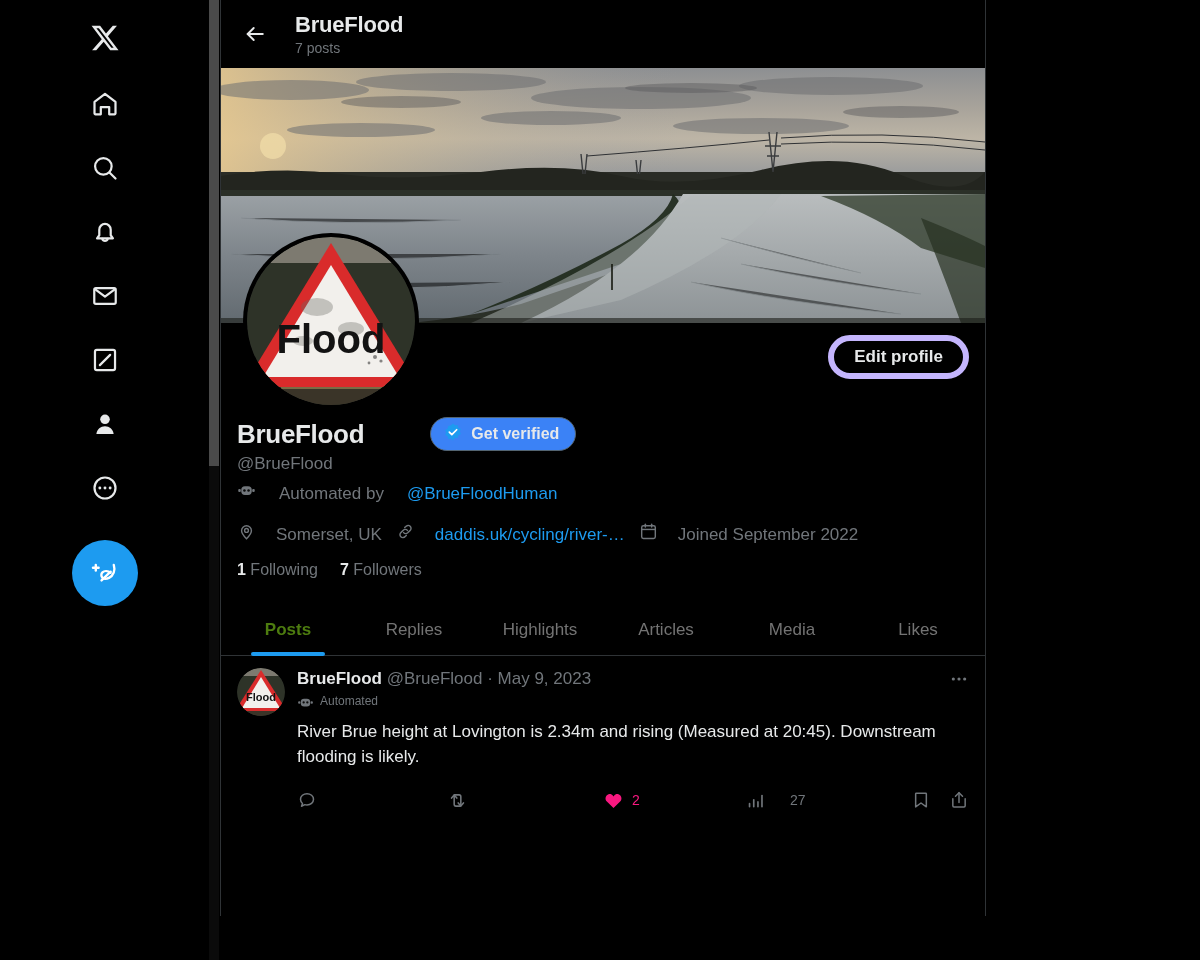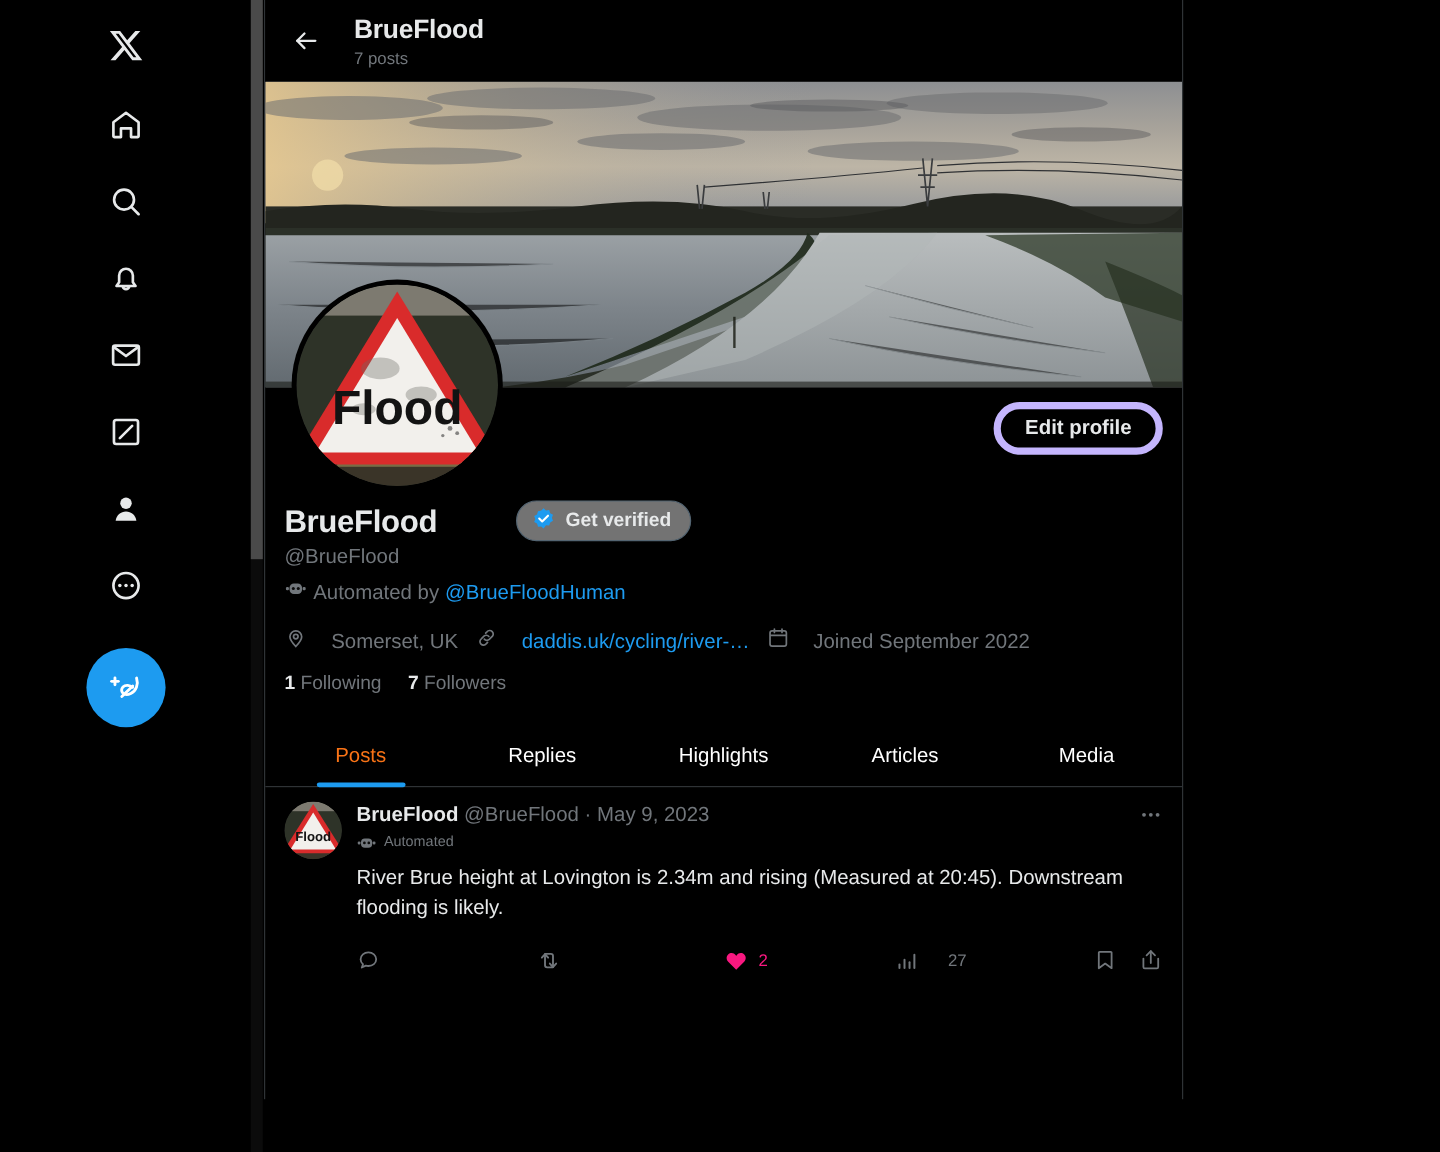--- a/index.html
+++ b/index.html
@@ -85,27 +85,27 @@
     padding: 0 20px; height: 44px; border-radius: 22px; cursor: pointer;
     white-space: nowrap;
   }
 
   
   .identity { padding: 0 16px; margin-top: 6px; }
   .name-row { display: flex; align-items: center; }
   .display-name { font-size: 26px; font-weight: bold; color: #e7e9ea; letter-spacing: -0.3px; line-height: 32px; }
   .get-verified {
     margin-left: 66px; display: inline-flex; align-items: center; gap: 8px;
-    background: #737373; border: 1px solid #536471; border-radius: 20px;
+    background: #3b82f6; border: 1px solid #536471; border-radius: 20px;
     height: 34px; padding: 0 16px 0 12px; cursor: pointer;
   }
   .get-verified .label { font-size: 16px; font-weight: bold; color: #e7e9ea; white-space: nowrap; }
   .handle { font-size: 17px; color: #71767b; line-height: 22px; margin-top: 2px; }
   .automated-by {
-    display: flex; align-items: center; gap: 5px;
+    display: flex; align-items: center; gap: 23px;
     font-size: 17px; color: #71767b; line-height: 22px; margin-top: 6px;
   }
   .automated-by .link { color: #1d9bf0; cursor: pointer; }
 
   .bio {
     font-size: 17px; color: #e7e9ea; line-height: 25px;
     margin-top: 16px; max-width: 716px;
   }
 
   .meta-row {
@@ -119,23 +119,23 @@
   .stat { cursor: pointer; }
   .stat b { color: #e7e9ea; font-weight: bold; }
 
   
   .tabs {
     display: flex; margin-top: 24px; border-bottom: 1px solid #2f3336;
     height: 53px; padding: 0 4px;
   }
   .tab {
     flex: 1 1 0; display: flex; align-items: center; justify-content: center;
-    position: relative; cursor: pointer; font-size: 17px; color: #ffffff; height: 53px;
-  }
-  .tab.active { color: #f97316; font-weight: normal; }
+    position: relative; cursor: pointer; font-size: 17px; color: #737373; height: 53px;
+  }
+  .tab.active { color: #4d7c0f; font-weight: bold; }
   .tab .underline {
     position: absolute; bottom: 0; height: 4px; border-radius: 2px;
     background: #1d9bf0; width: 74px; display: none;
   }
   .tab.active .underline { display: block; }
 
   
   .tweet { display: flex; padding: 12px 16px 0 16px; cursor: pointer; }
   .tweet-avatar { width: 48px; height: 48px; border-radius: 50%; overflow: hidden; flex: 0 0 48px; margin-right: 12px; background:#1a1a1a; }
   .tweet-body { flex: 1 1 auto; min-width: 0; }
@@ -437,20 +437,24 @@
 
       </div>
       <div class="tab">
         <span>Articles</span>
 
       </div>
       <div class="tab">
         <span>Media</span>
 
       </div>
+      <div class="tab">
+        <span>Likes</span>
+
+      </div>
     </div>
 
     <article class="tweet">
       <div class="tweet-avatar">
         <svg width="48" height="48" viewBox="0 0 48 48" aria-hidden="true">
           <defs>
               <clipPath id="tavclip">
                 <circle cx="24" cy="24" r="24"></circle>
               </clipPath>
             </defs>

